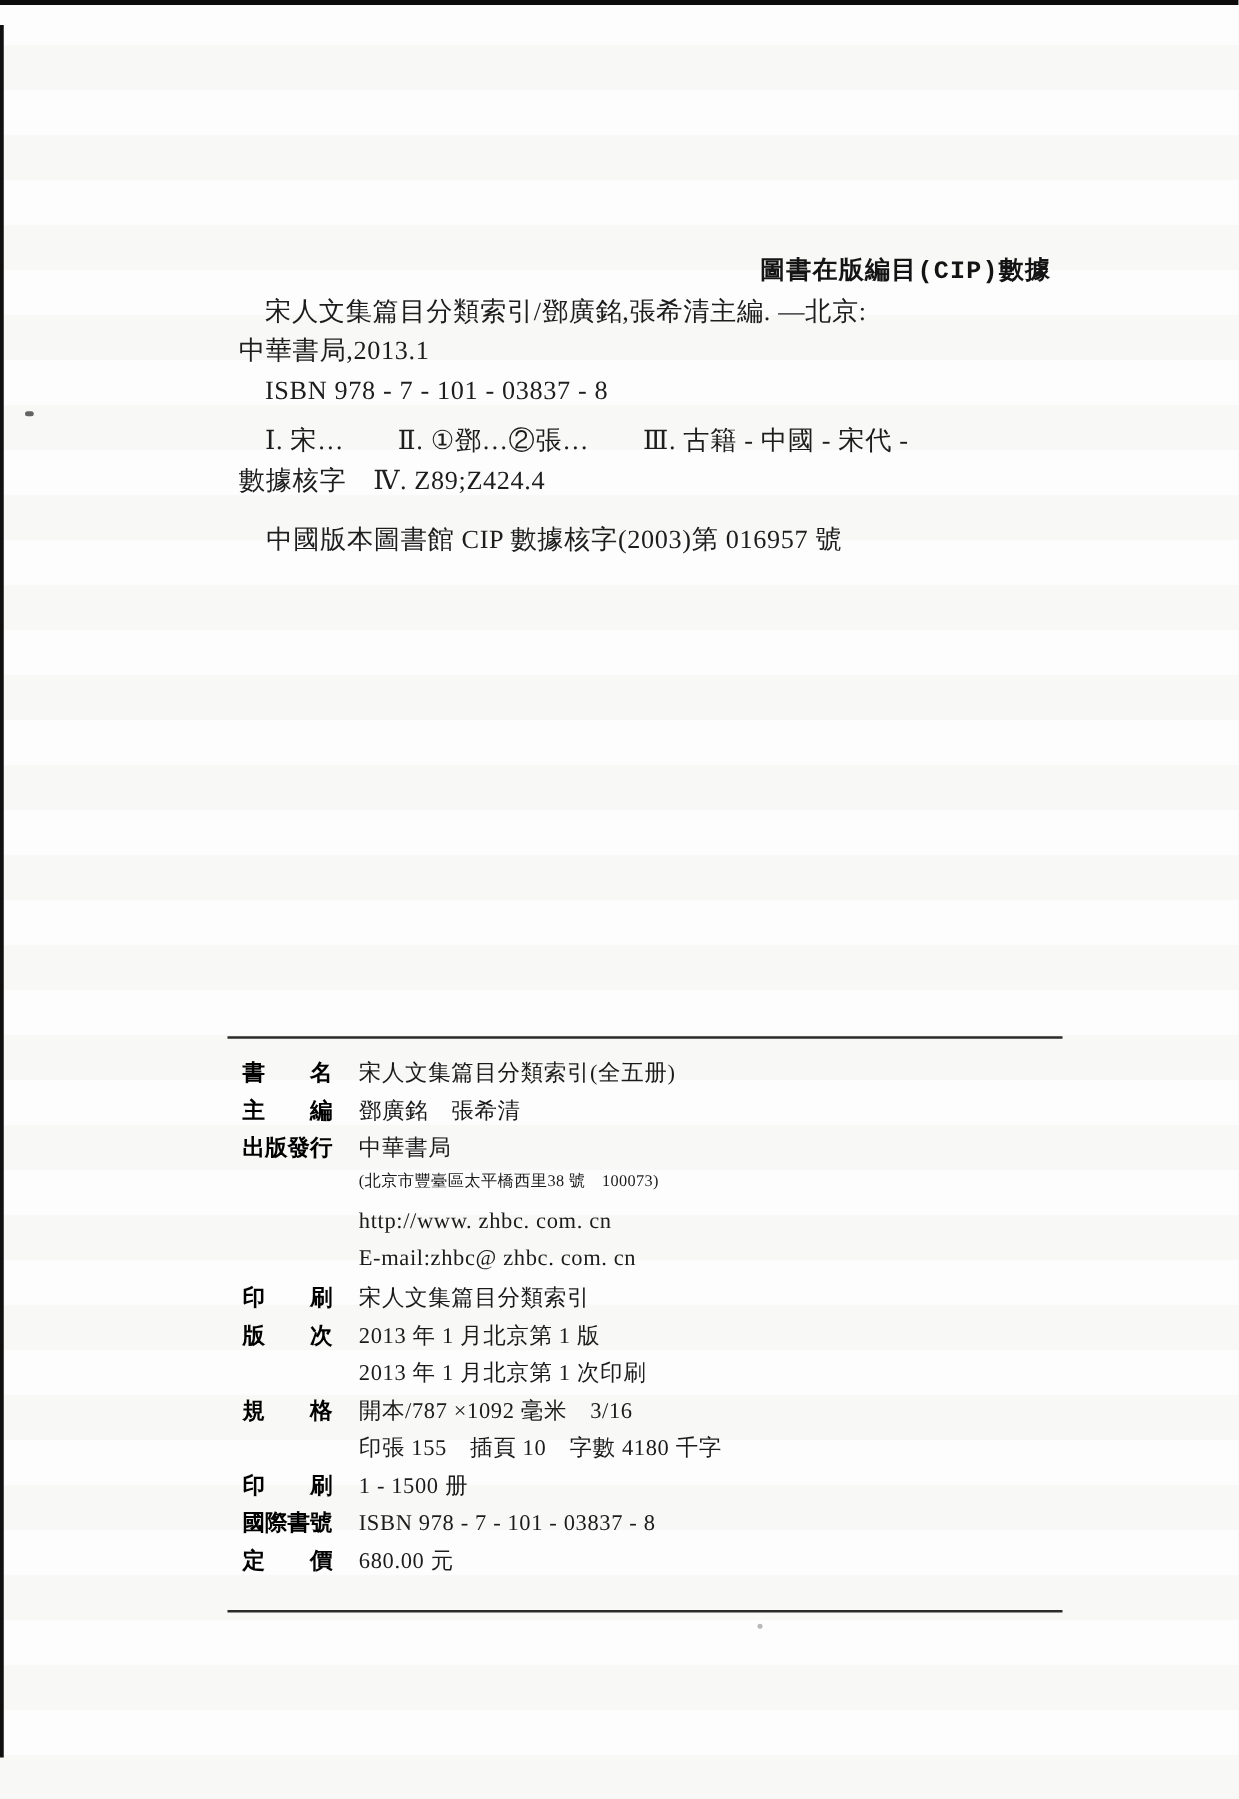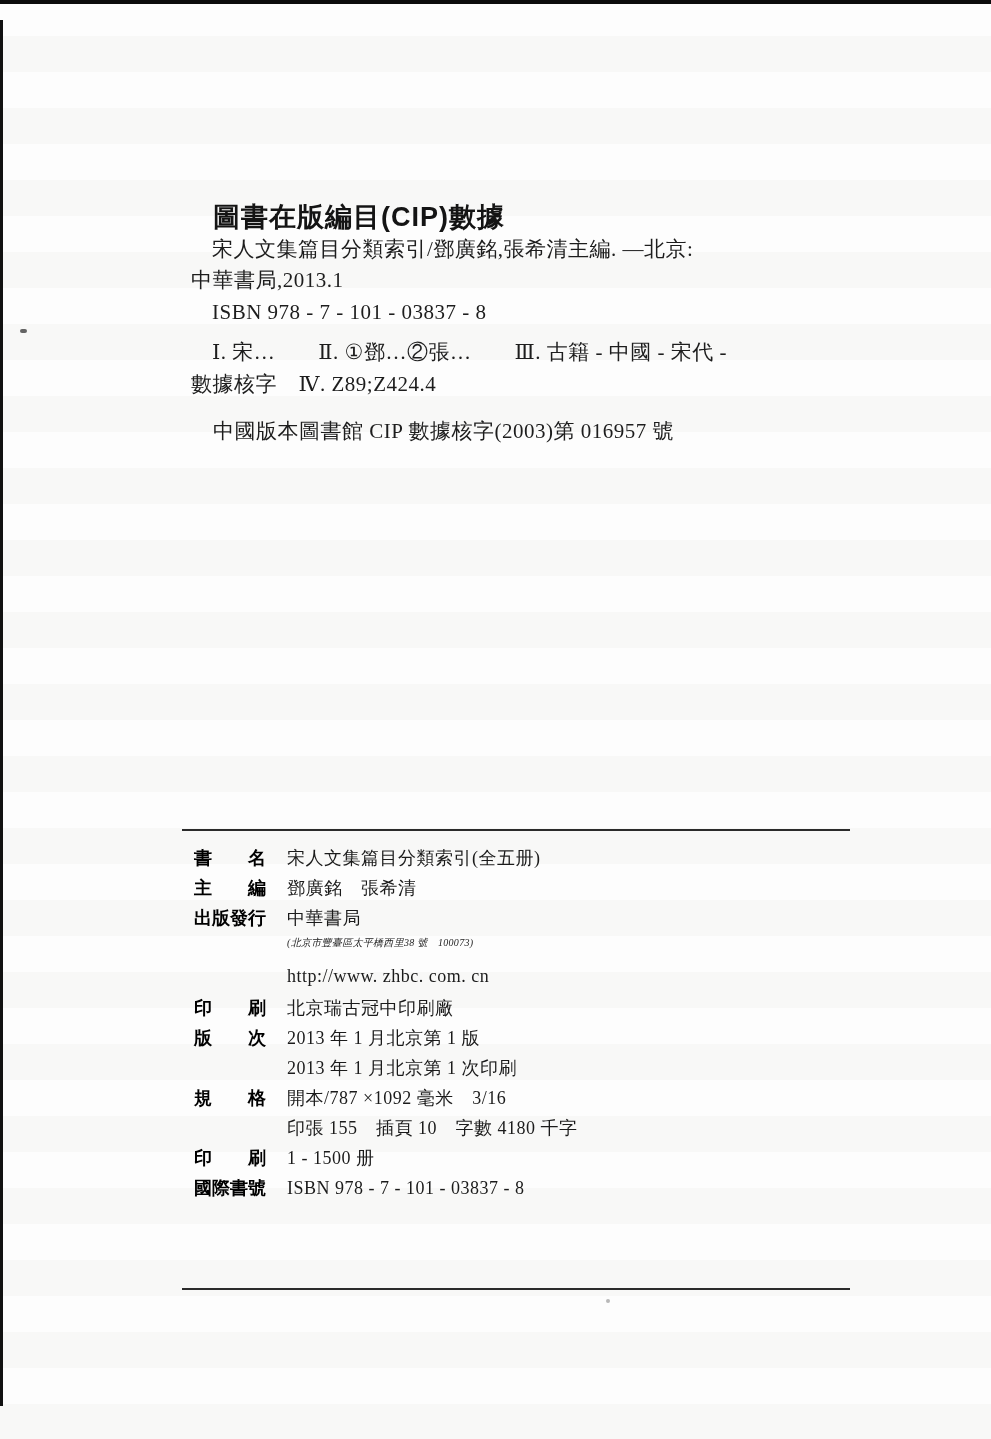--- a/index.html
+++ b/index.html
@@ -26,28 +26,29 @@
     position: absolute;
     left: 191px;
     top: 202px;
     width: 650px;
     font-size: 21px;
     line-height: 31.5px;
     letter-spacing: 0.5px;
   }
   .cip p { margin: 0; white-space: pre-wrap; }
   .cip-title {
-    font-family: Liberation Sans, sans-serif;
+    font-family: Liberation Mono, monospace;
     font-weight: bold;
-    font-size: 27px;
+    font-size: 20px;
     letter-spacing: 1px;
     color: #141414;
     margin: 0 0 24px 0;
     text-indent: 22px;
     white-space: pre-wrap;
+    text-align: right;
   }
   .indent { text-indent: 21px; }
   .cip-class { margin-top: 9px !important; }
   .cip-record { margin-top: 16px !important; text-indent: 22px; }
 
   
   .colophon {
     position: absolute;
     left: 182px;
     top: 829px;
@@ -67,21 +68,21 @@
     font-size: 18px;
     color: #000;
     white-space: pre;
   }
   .cvalue {
     font-size: 18px;
     letter-spacing: 0.5px;
     color: #1b1b1b;
     white-space: pre-wrap;
   }
-  .crow.small .cvalue { font-size: 10px; letter-spacing: 0.3px; font-style: italic; }
+  .crow.small .cvalue { font-size: 13px; letter-spacing: 0.3px; }
 </style>
 </head>
 <body>
 
 <div class="page">
 
   <div class="edge-top"></div>
   <div class="edge-left"></div>
   <div class="speck-1"></div>
   <div class="speck-2"></div>
@@ -114,22 +115,26 @@
       </div>
       <div class="crow small">
         <span class="clabel"></span>
         <span class="cvalue">(北京市豐臺區太平橋西里38 號　100073)</span>
       </div>
       <div class="crow">
         <span class="clabel"></span>
         <span class="cvalue">http://www. zhbc. com. cn</span>
       </div>
       <div class="crow">
+        <span class="clabel"></span>
+        <span class="cvalue">E-mail:zhbc@ zhbc. com. cn</span>
+      </div>
+      <div class="crow">
         <span class="clabel">印　　刷</span>
-        <span class="cvalue">北京瑞古冠中印刷廠</span>
+        <span class="cvalue">宋人文集篇目分類索引</span>
       </div>
       <div class="crow">
         <span class="clabel">版　　次</span>
         <span class="cvalue">2013 年 1 月北京第 1 版</span>
       </div>
       <div class="crow">
         <span class="clabel"></span>
         <span class="cvalue">2013 年 1 月北京第 1 次印刷</span>
       </div>
       <div class="crow">
@@ -141,18 +146,22 @@
         <span class="cvalue">印張 155　插頁 10　字數 4180 千字</span>
       </div>
       <div class="crow">
         <span class="clabel">印　　刷</span>
         <span class="cvalue">1 - 1500 册</span>
       </div>
       <div class="crow">
         <span class="clabel">國際書號</span>
         <span class="cvalue">ISBN 978 - 7 - 101 - 03837 - 8</span>
       </div>
+      <div class="crow">
+        <span class="clabel">定　　價</span>
+        <span class="cvalue">680.00 元</span>
+      </div>
 
     </div>
     <div class="rule rule-bottom"></div>
   </div>
 
 </div>
 
 </body></html>

